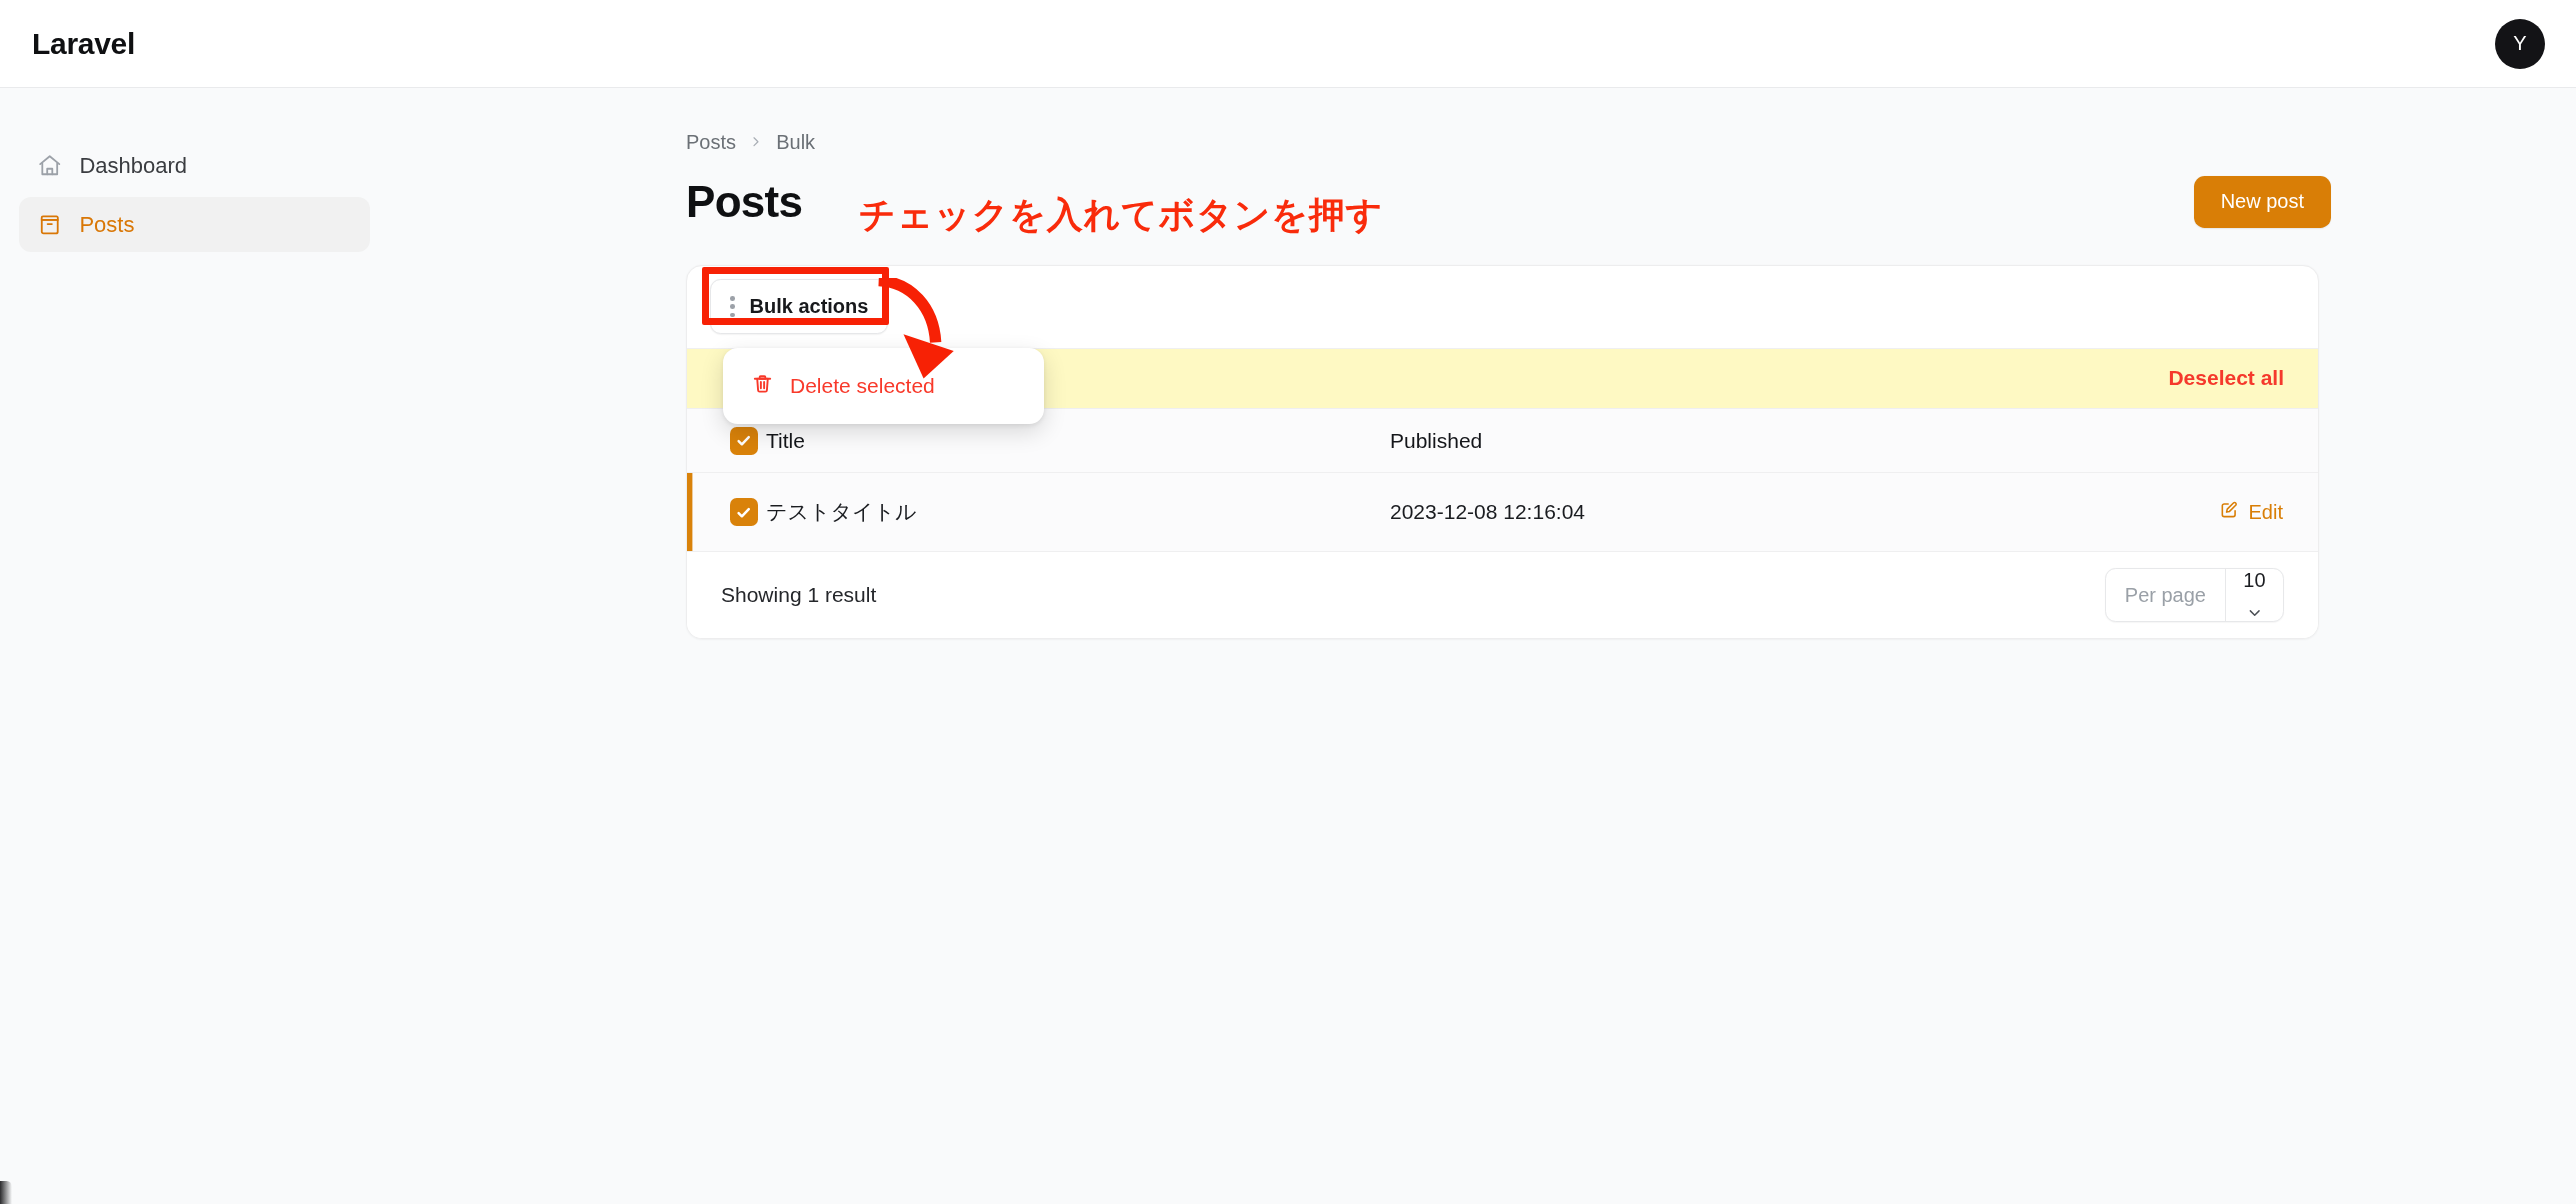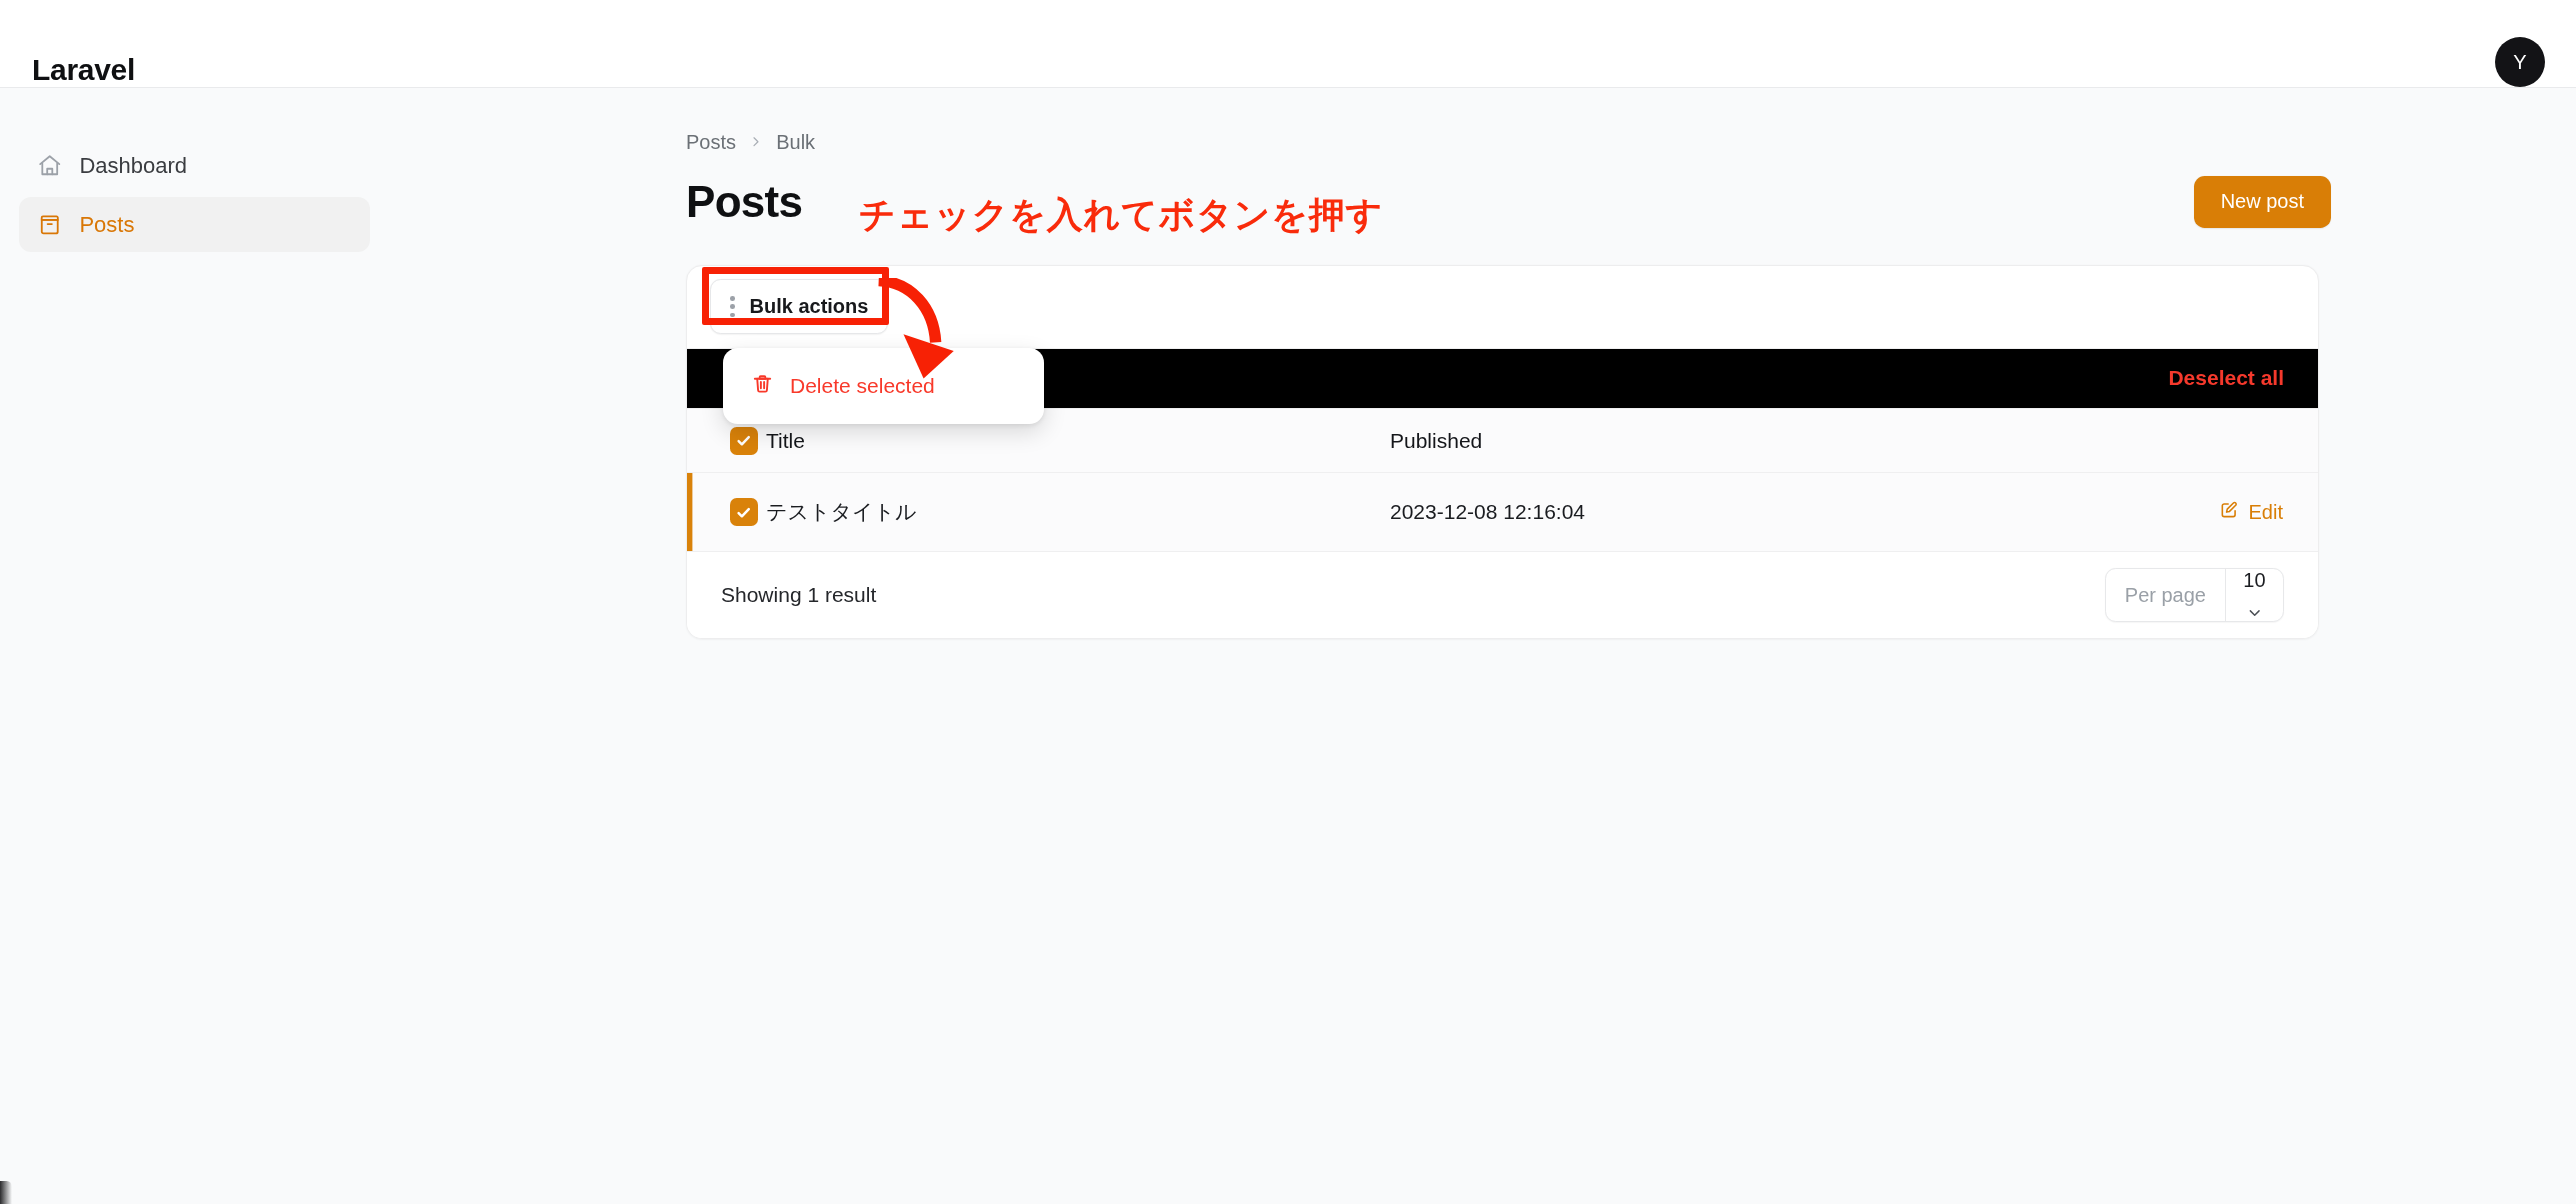--- a/index.html
+++ b/index.html
@@ -14,21 +14,21 @@
 
   
   .topbar {
     position: absolute;
     top: 0; left: 0;
     width: 2576px;
     height: 88px;
     background: #ffffff;
     border-bottom: 1.3px solid #e9eaec;
     display: flex;
-    align-items: flex-end;
+    align-items: center;
     justify-content: space-between;
     padding: 0 31px 0 32px;
   }
   .brand {
     font-size: 30px;
     font-weight: 700;
     color: #0f1012;
     letter-spacing: -0.3px;
   }
   .avatar {
@@ -193,21 +193,21 @@
   }
 
   
   .select-bar {
     height: 60px;
     display: flex;
     align-items: center;
     justify-content: flex-end;
     padding: 0 34px;
     border-bottom: 1.3px solid #efeff0;
-    background: #000000;
+    background: #fef9c3;
   }
   .deselect-link {
     font-size: 21px;
     font-weight: 600;
     color: #f5392c;
     cursor: pointer;
   }
   table { width: 100%; border-collapse: collapse; }
   thead th {
     background: #fbfbfc;

